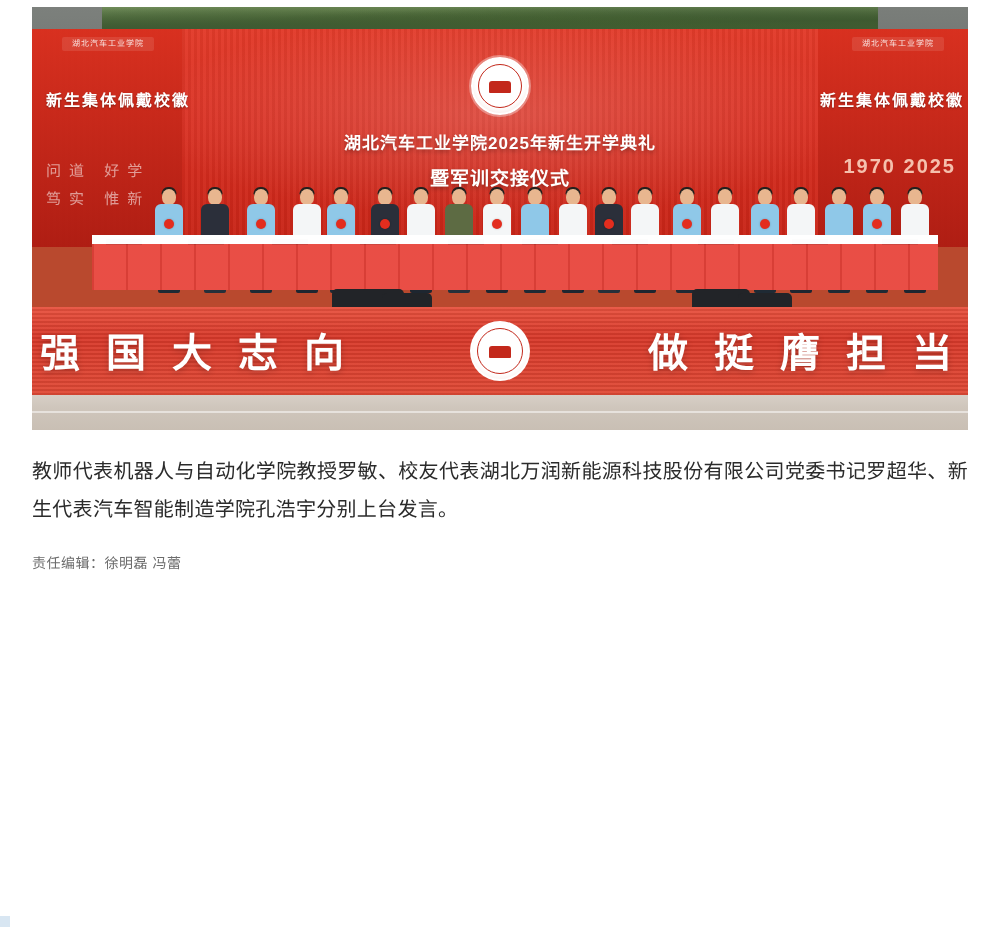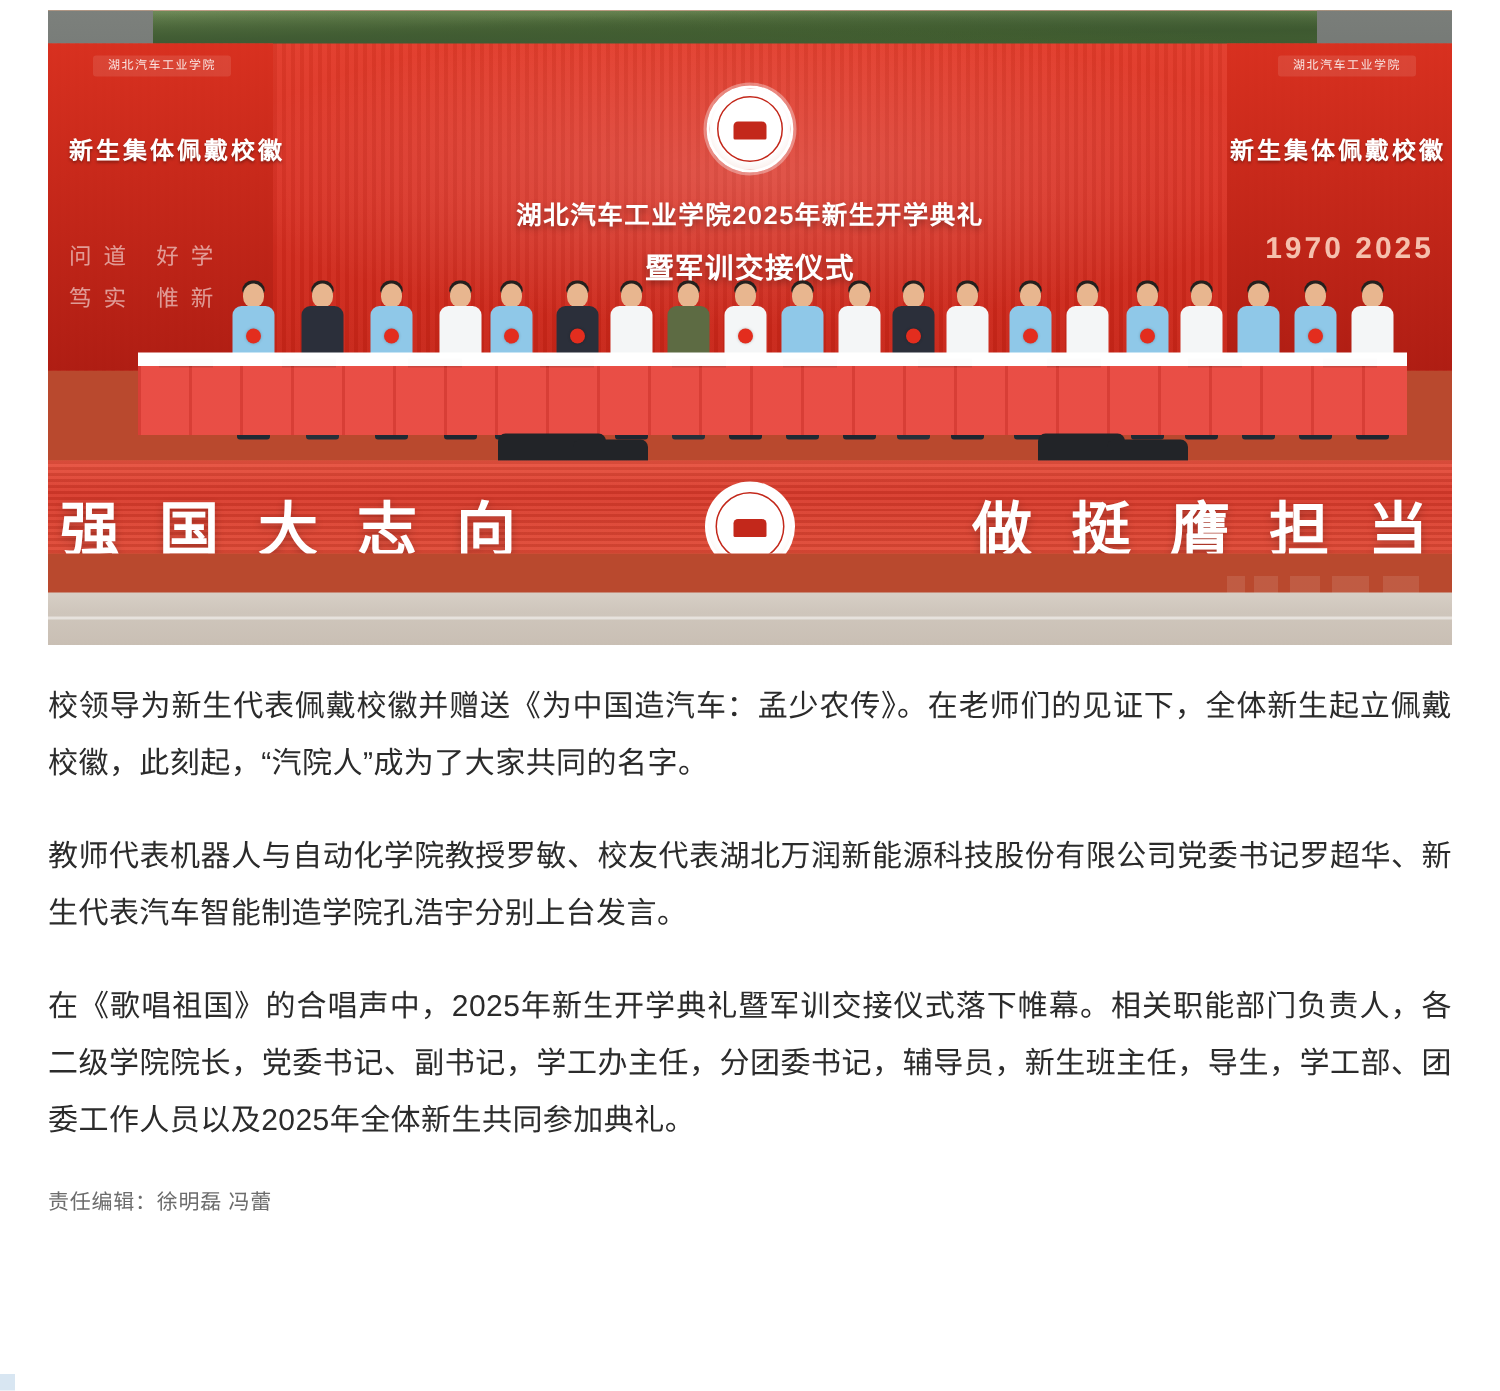--- a/index.html
+++ b/index.html
@@ -233,21 +233,21 @@
   .sky-shirt  .body { background: #8fc8e8; }
   .white-shirt .body { background: #f4f6f7; }
   .dark-suit  .body { background: #2b2f3a; }
   .camo       .body { background: #5d6b43; }
   .white-shirt .legs { background: #1e2630; }
   .sky-shirt  .legs { background: #1f2a34; }
 
   
   .led {
     position: absolute;
-    left: 0; right: 0; top: 300px; height: 62px;
+    left: 0; right: 0; top: 300px; height: 88px;
     background: linear-gradient(180deg, #e8523f 0%, #d8392a 35%, #e04a36 100%);
     overflow: hidden;
   }
   .led:before{
     content:"";
     position:absolute; inset:0;
     background: repeating-linear-gradient(0deg, rgba(0,0,0,.07) 0 2px, rgba(255,255,255,.05) 2px 4px);
   }
   .led .slogan {
     position: absolute;
@@ -503,19 +503,17 @@
             <div class="mark"></div>
         </div>
         <div class="slogan right">做挺膺担当</div>
       </div>
 
       <div class="ground"></div>
     </div>
   </div>
 
   <div class="article">
-    <p>校领导为新生代表佩戴校徽并赠送《为中国造汽车：孟少农传》。在老师们的见证下，全体新生起立佩戴校徽，此刻起，“汽院人”成为了大家共同的名字。</p>
     <p>教师代表机器人与自动化学院教授罗敏、校友代表湖北万润新能源科技股份有限公司党委书记罗超华、新生代表汽车智能制造学院孔浩宇分别上台发言。</p>
-    <p>在《歌唱祖国》的合唱声中，2025年新生开学典礼暨军训交接仪式落下帷幕。相关职能部门负责人，各二级学院院长，党委书记、副书记，学工办主任，分团委书记，辅导员，新生班主任，导生，学工部、团委工作人员以及2025年全体新生共同参加典礼。</p>
     <div class="credit">责任编辑：徐明磊 冯蕾</div>
   </div>
 
 </div>
 
 </body></html>

